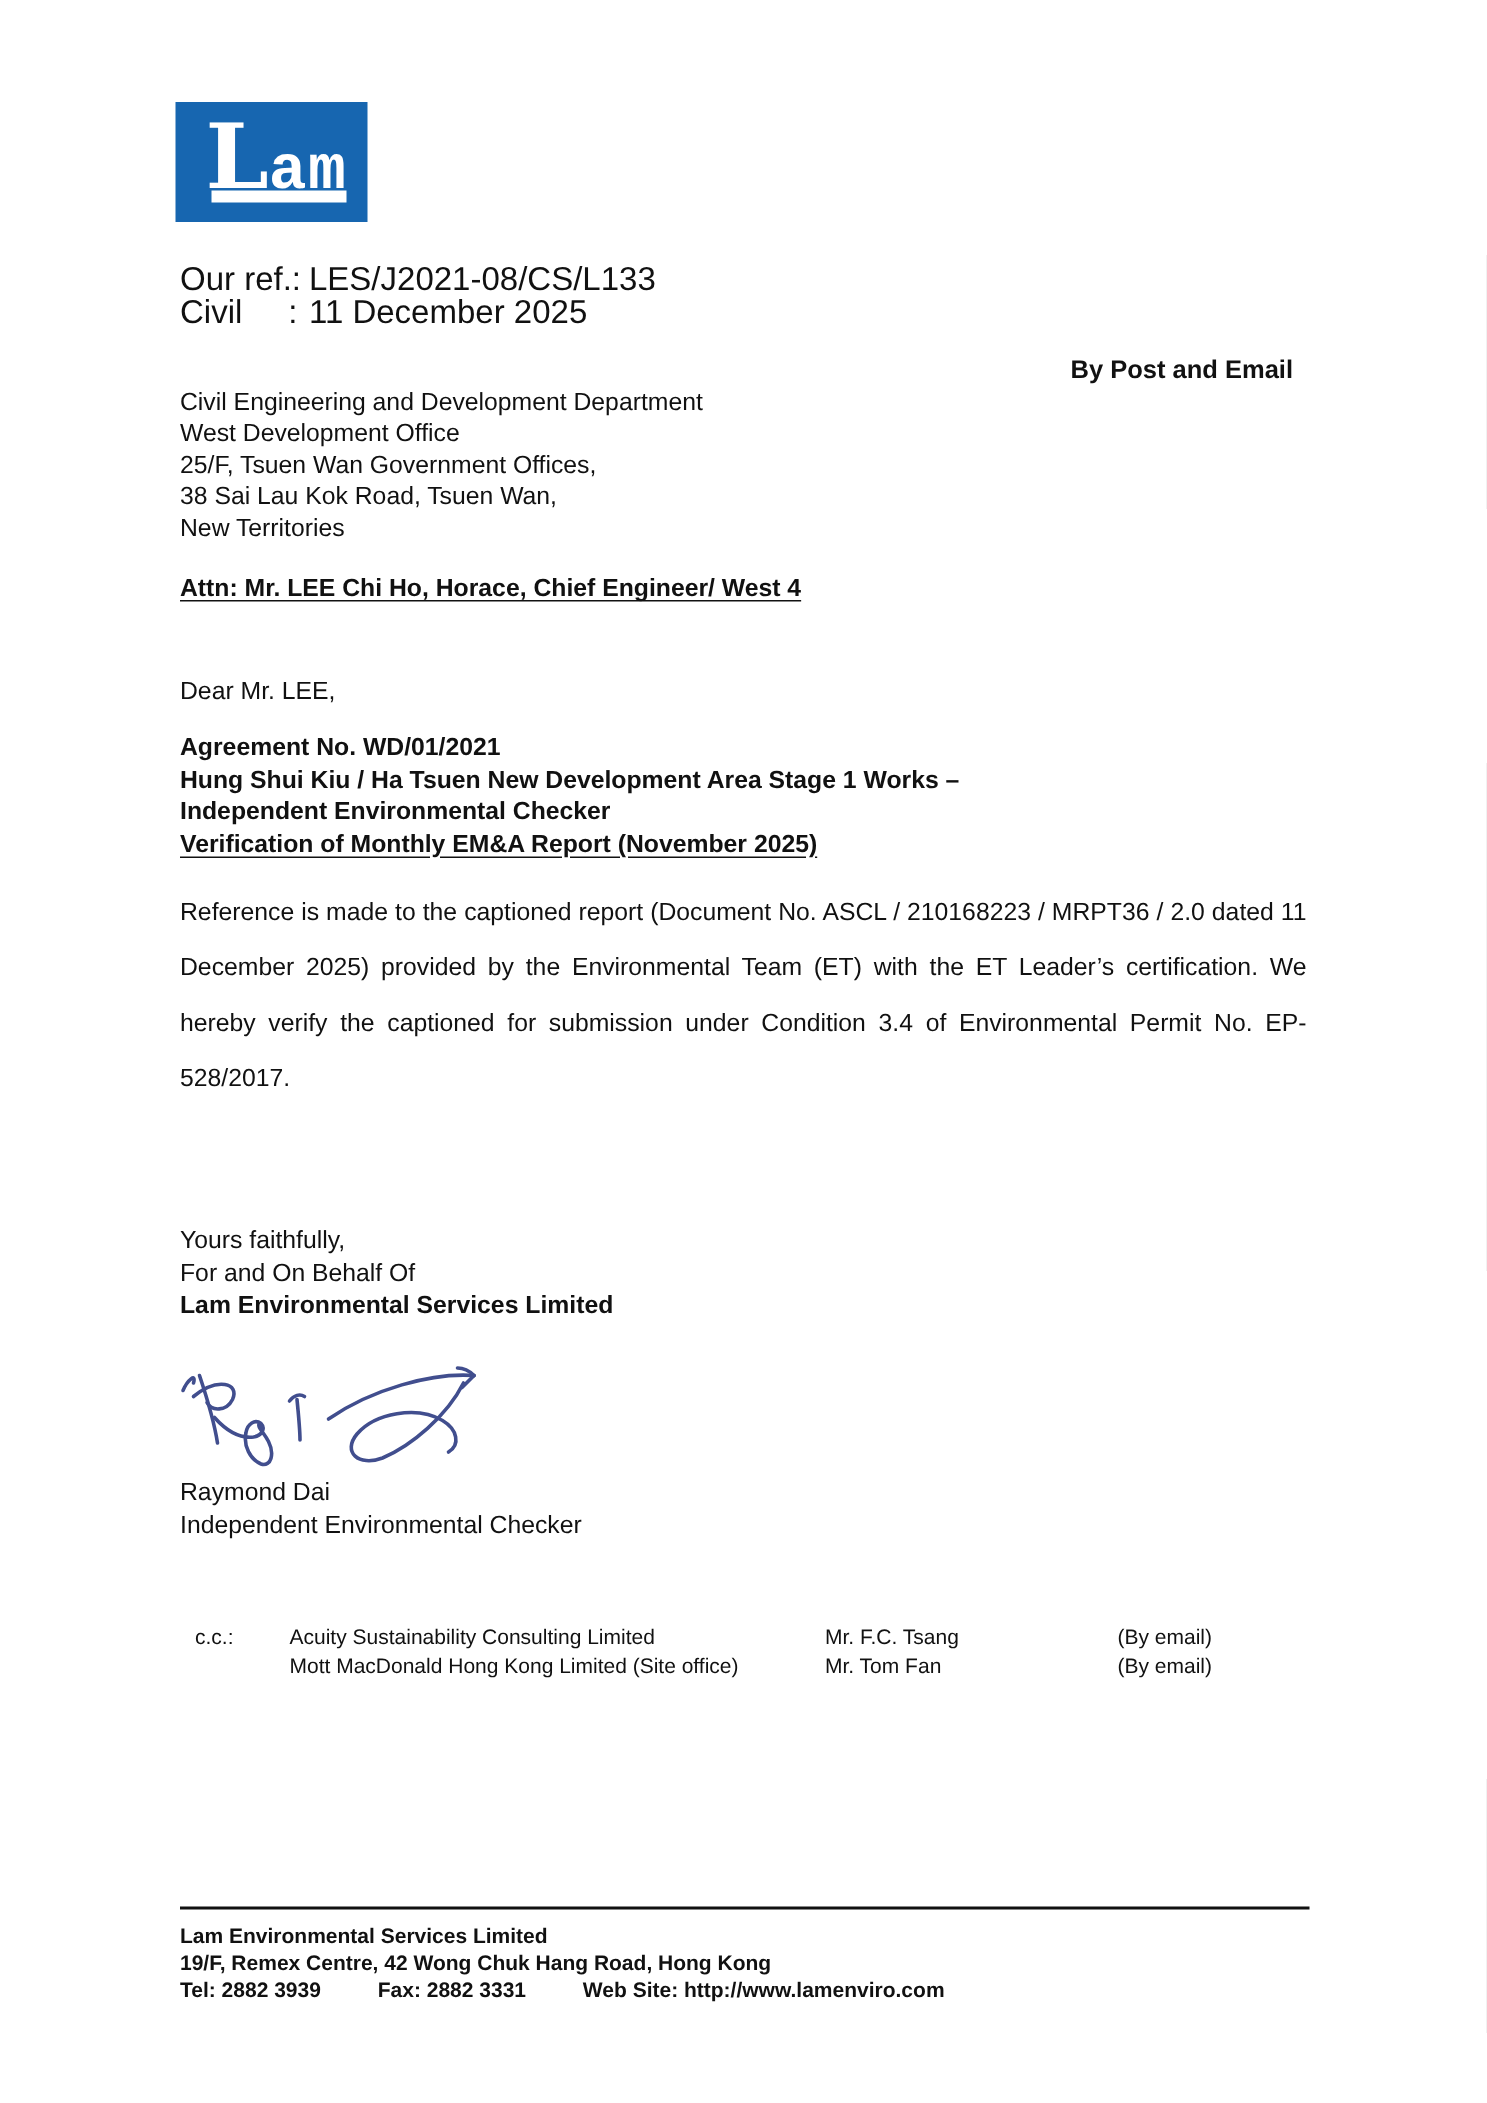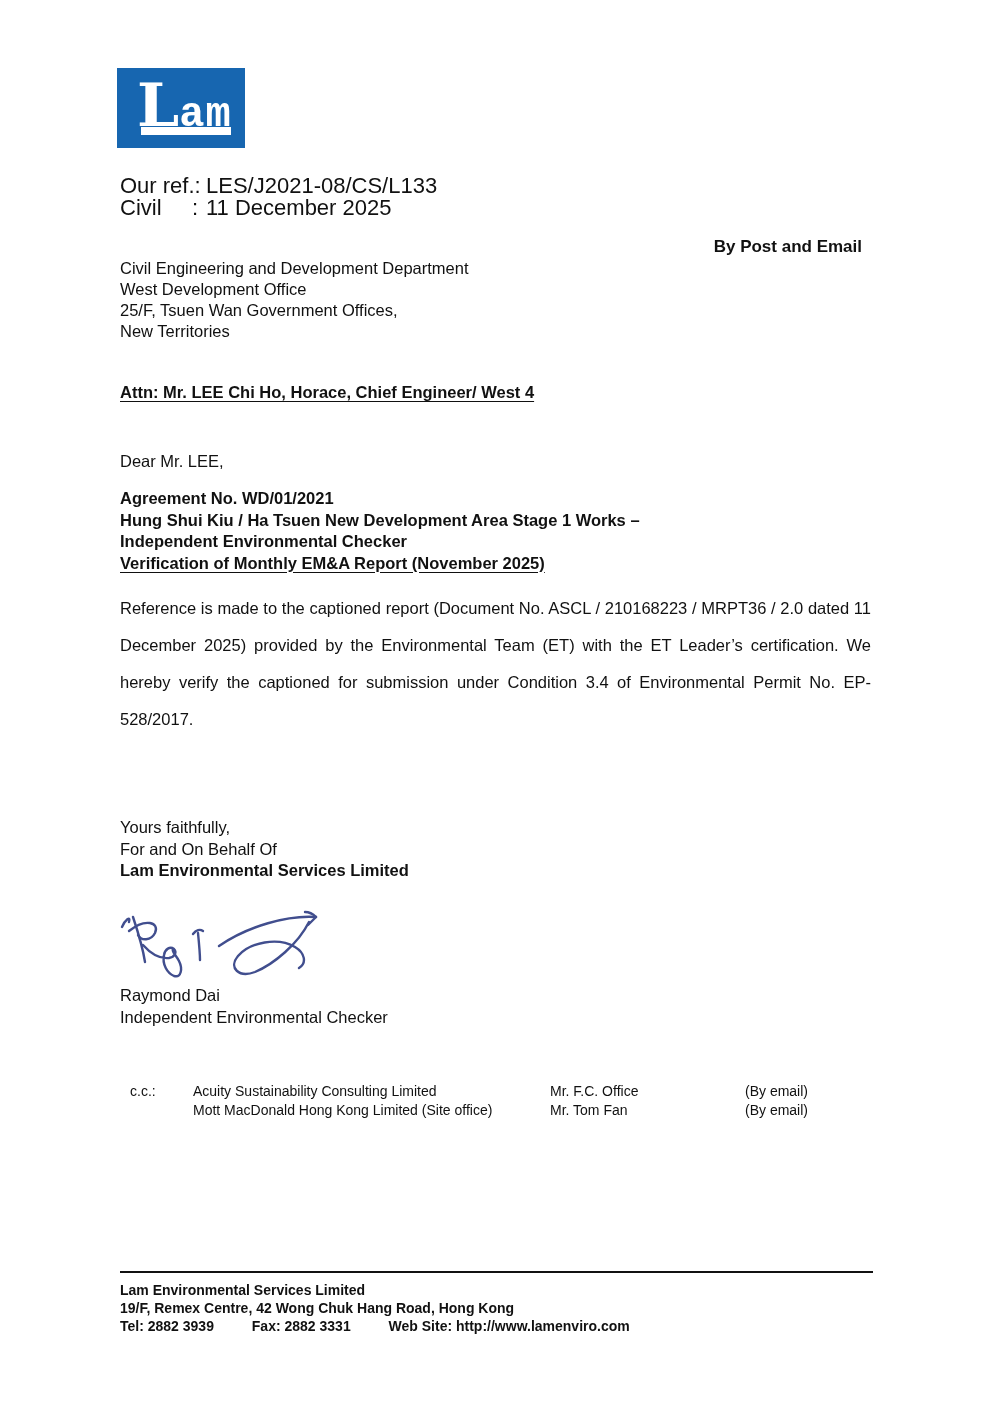--- a/index.html
+++ b/index.html
@@ -175,20 +175,21 @@
       <span class="ref-value">11 December 2025</span>
     </div>
   </div>
 
   <div class="delivery">By Post and Email</div>
 
   <div class="address">
     <div>Civil Engineering and Development Department</div>
     <div>West Development Office</div>
     <div>25/F, Tsuen Wan Government Offices,</div>
+    <div>38 Sai Lau Kok Road, Tsuen Wan,</div>
     <div>New Territories</div>
   </div>
 
   <div class="attn">Attn: Mr. LEE Chi Ho, Horace, Chief Engineer/ West 4</div>
 
   <div class="salutation">Dear Mr. LEE,</div>
 
   <div class="subject">
     <div>Agreement No. WD/01/2021</div>
     <div>Hung Shui Kiu / Ha Tsuen New Development Area Stage 1 Works –</div>
@@ -220,21 +221,21 @@
   </svg>
 
   <div class="signatory">
     <div>Raymond Dai</div>
     <div>Independent Environmental Checker</div>
   </div>
 
   <div class="cc-block">
     <span>c.c.:</span>
     <span>Acuity Sustainability Consulting Limited</span>
-    <span>Mr. F.C. Office</span>
+    <span>Mr. F.C. Tsang</span>
     <span>(By email)</span>
     <span></span>
     <span>Mott MacDonald Hong Kong Limited (Site office)</span>
     <span>Mr. Tom Fan</span>
     <span>(By email)</span>
   </div>
 
   <div class="footer-rule"></div>
   <div class="footer-text">
     <div>Lam Environmental Services Limited</div>

